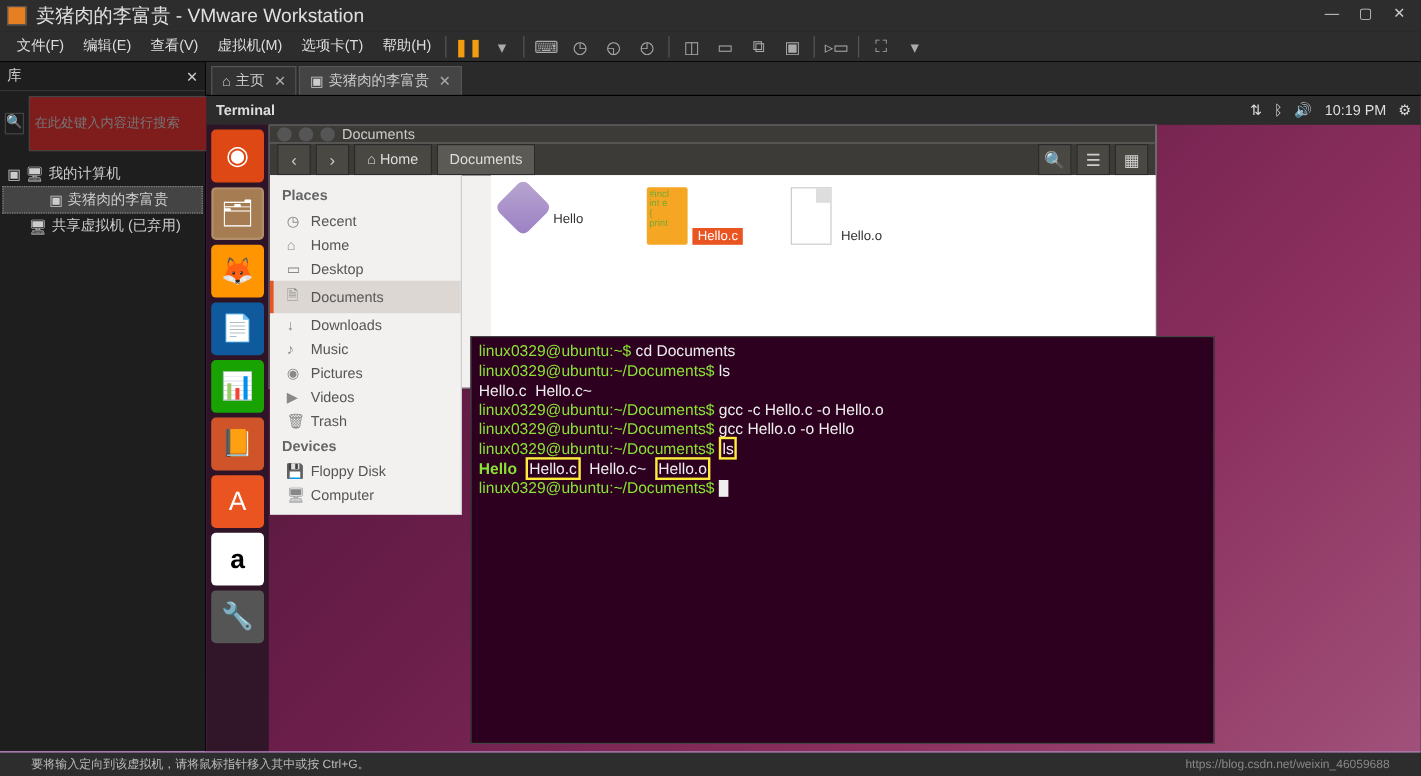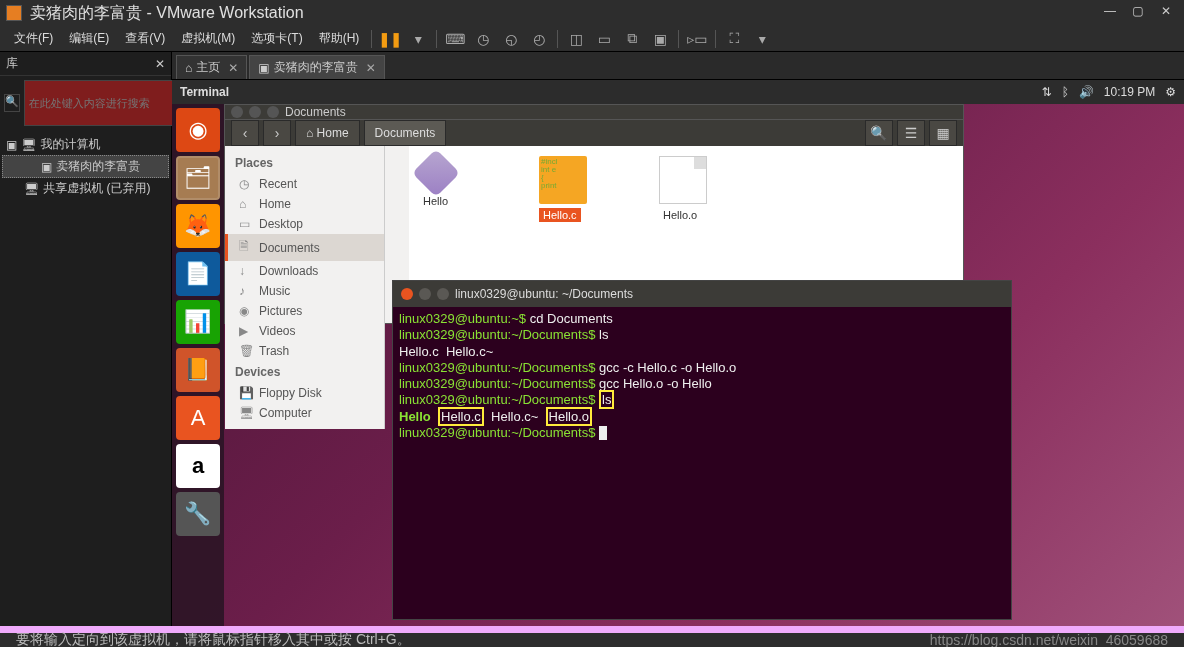--- a/index.html
+++ b/index.html
@@ -69,21 +69,21 @@
 .nautilus-toolbar .crumb { height: 26px; display: flex; align-items: center; padding: 0 10px; color: #ddd; background: #4a4843; border: 1px solid #2a2a2a; font-size: 12px; cursor: pointer; }
 .nautilus-toolbar .crumb.active { background: #5c5a54; }
 .nautilus-toolbar .tspacer { flex: 1; }
 .nautilus-body { flex: 1; display: flex; gap: 24px; }
 .nautilus-side { width: 160px; background: #f2f1f0; border-right: 1px solid #ccc; padding: 6px 0; font-size: 12px; color: #555; overflow: hidden; }
 .nautilus-side .shead { padding: 4px 10px; font-weight: bold; color: #666; }
 .nautilus-side .sitem { padding: 3px 10px 3px 14px; display: flex; align-items: center; gap: 6px; cursor: pointer; }
 .nautilus-side .sitem.active { background: #dcd7d2; border-left: 3px solid #e95420; padding-left: 11px; }
 .nautilus-side .sicon { width: 14px; color: #888; }
 .nautilus-files { flex: 1; background: #fff; display: flex; padding: 10px; gap: 40px; align-items: flex-start; }
-.file-item { width: 80px; display: flex; flex-direction: column; align-items: flex-start; gap: 4px; cursor: pointer; }
+.file-item { width: 80px; display: flex; flex-direction: row; align-items: flex-end; gap: 4px; cursor: pointer; }
 .file-item .ficon { width: 48px; height: 48px; display: flex; align-items: center; justify-content: center; font-size: 32px; }
 .file-item .fname { font-size: 11px; color: #333; text-align: center; padding: 1px 4px; }
 .file-item.selected .fname { background: #e95420; color: #fff; }
 .ficon.exec { background: linear-gradient(135deg,#b8a7d0,#9b7fc4); border-radius: 6px; transform: rotate(45deg); width: 34px; height: 34px; }
 .ficon.cfile { background: #f5a623; border-radius: 2px; font-size: 8px; color: #7a3; padding: 2px; align-items: flex-start; justify-content: flex-start; line-height: 1; }
 .ficon.ofile { background: #fff; border: 1px solid #ccc; position: relative; }
 .ficon.ofile::before { content: ""; position: absolute; top: 0; right: 0; width: 12px; height: 12px; background: #ddd; }
 
 
 .terminal { position: absolute; top: 200px; left: 220px; width: 620px; height: 340px; background: #2c001e; border: 1px solid #444; display: flex; flex-direction: column; font-family: "Ubuntu Mono", Consolas, monospace; }
@@ -92,21 +92,21 @@
 .tb.close { background: #e95420; }
 .tb.min { background: #5a5854; }
 .tb.max { background: #5a5854; }
 .terminal-body { flex: 1; padding: 4px 6px; font-size: 13px; line-height: 1.25; color: #eee; white-space: pre; overflow: hidden; }
 .prompt-user { color: #8ae234; }
 .ls-exec { color: #8ae234; font-weight: bold; }
 .ls-highlight { border: 2px solid #ffeb3b; padding: 0 1px; }
 .cursor { display: inline-block; width: 8px; height: 14px; background: #eee; vertical-align: middle; }
 
 
-.vmware-status { height: 21px; background: #2d2d2d; border-top: 7px solid #f0abfc; display: flex; align-items: center; padding: 0 16px; font-size: 14px; color: #bbb; }
+.vmware-status { height: 21px; background: #2d2d2d; border-top: 1px solid #f0abfc; display: flex; align-items: center; padding: 0 26px; font-size: 10px; color: #bbb; }
 .vmware-status .watermark { margin-left: auto; color: #888; }
 </style>
 </head>
 <body>
 
 <div class="vmware-titlebar">
   <div class="logo"></div>
   <div class="title">卖猪肉的李富贵 - VMware Workstation</div>
   <div class="winbtn">—</div>
   <div class="winbtn">▢</div>
@@ -287,26 +287,20 @@
             </div>
             <div class="file-item">
               <div class="ficon ofile"></div>
               <div class="fname">Hello.o</div>
             </div>
           </div>
         </div>
       </div>
 
       <div class="terminal">
-        <div class="terminal-title">
-          <span class="tb close"></span>
-          <span class="tb min"></span>
-          <span class="tb max"></span>
-          <span>linux0329@ubuntu: ~/Documents</span>
-        </div>
 <div class="terminal-body"><span class="prompt-user">linux0329@ubuntu:~$</span><span> cd Documents</span>
 <span class="prompt-user">linux0329@ubuntu:~/Documents$</span><span> ls</span>
 <span>Hello.c  Hello.c~</span>
 <span class="prompt-user">linux0329@ubuntu:~/Documents$</span><span> gcc -c Hello.c -o Hello.o</span>
 <span class="prompt-user">linux0329@ubuntu:~/Documents$</span><span> gcc Hello.o -o Hello</span>
 <span class="prompt-user">linux0329@ubuntu:~/Documents$</span> <span class="ls-highlight">ls</span>
 <span class="ls-exec">Hello</span>  <span class="ls-highlight">Hello.c</span>  <span>Hello.c~</span>  <span class="ls-highlight">Hello.o</span>
 <span class="prompt-user">linux0329@ubuntu:~/Documents$</span> <span class="cursor"></span></div>
       </div>
 

